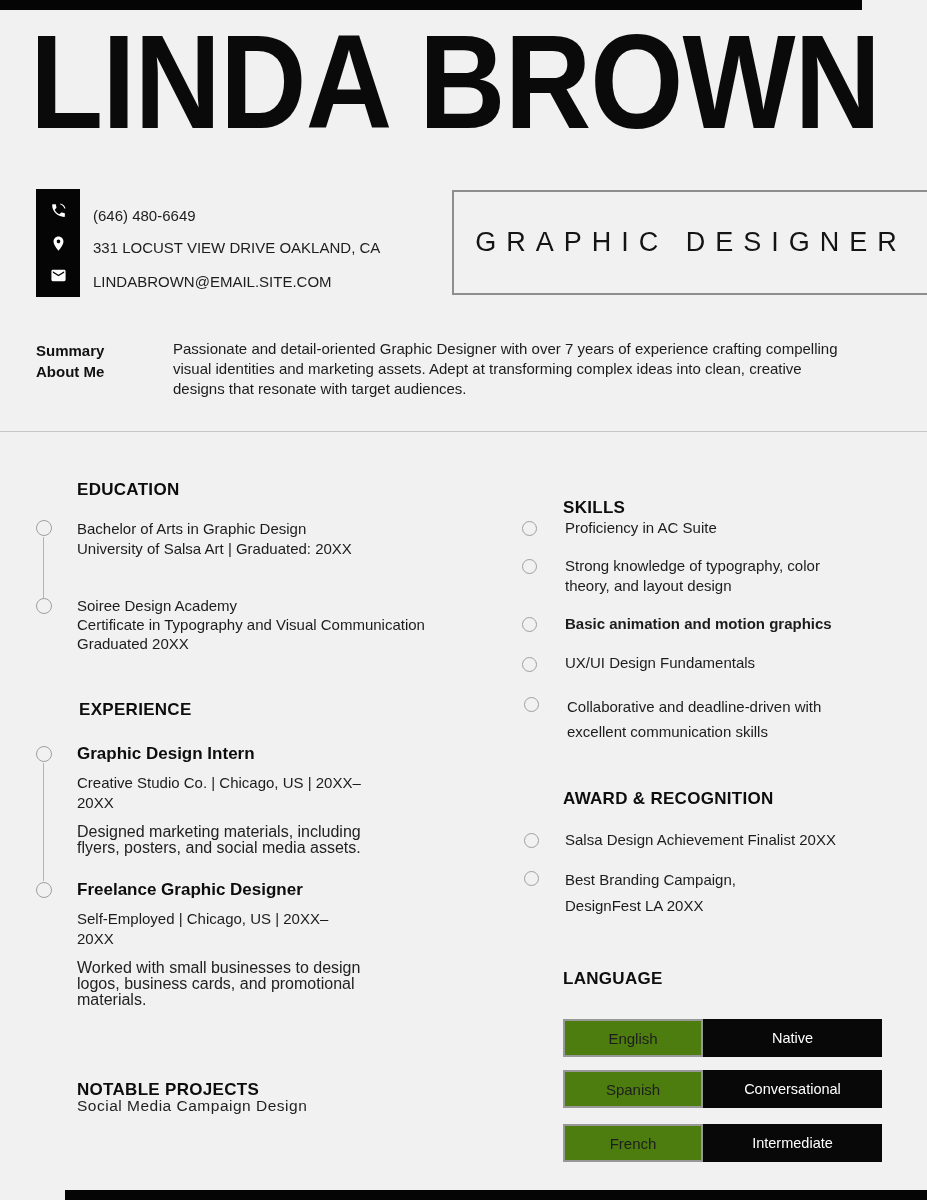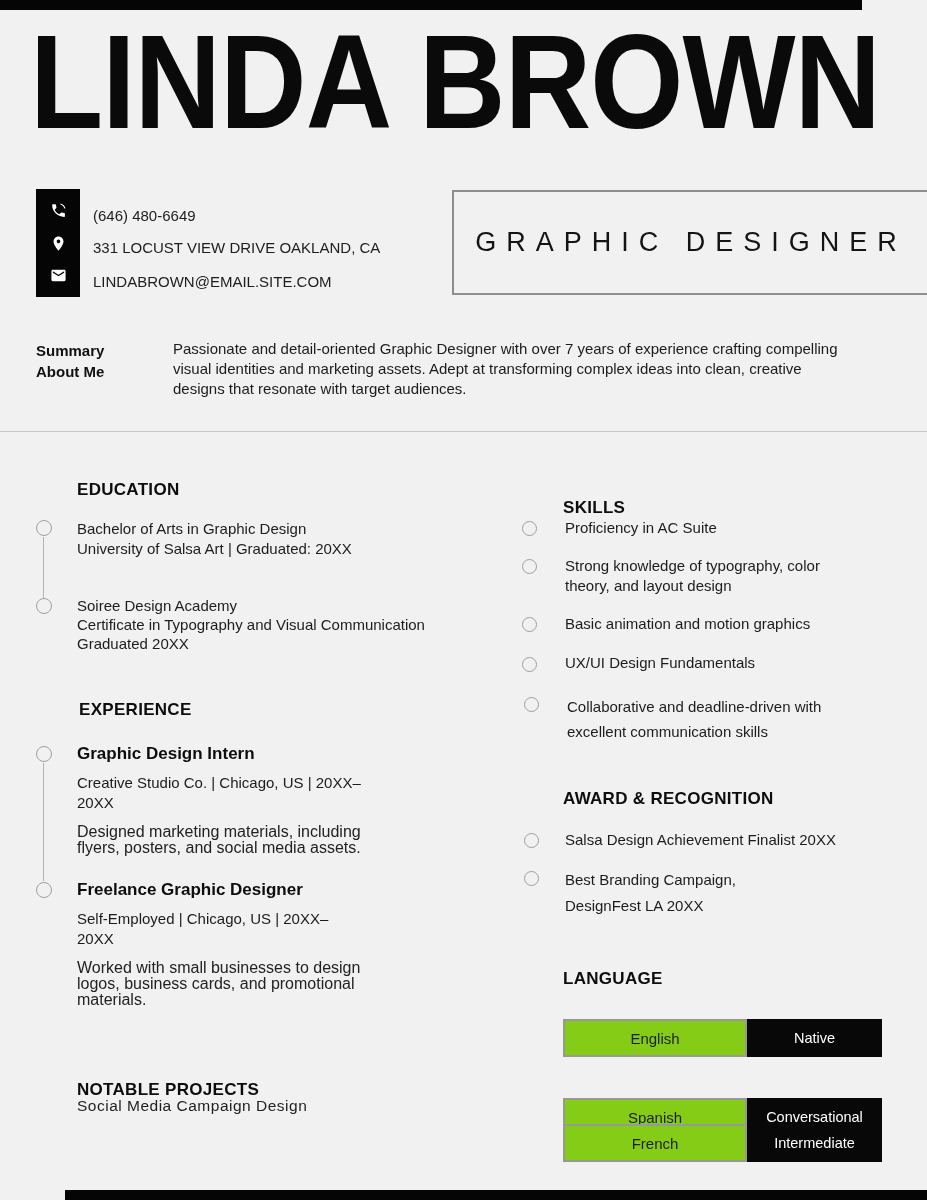--- a/index.html
+++ b/index.html
@@ -43,21 +43,21 @@
   .tline{position:absolute;width:1px;background:#b3b3b3;}
 
   .body-text{position:absolute;font-size:15px;line-height:20px;color:#1c1c1c;}
   .small-text{position:absolute;font-size:16px;line-height:16px;color:#222;}
   .role{position:absolute;font-size:17px;font-weight:bold;color:#0d0d0d;white-space:nowrap;}
 
   .proj-title{position:absolute;left:77px;top:1097px;font-size:15.5px;letter-spacing:0.5px;color:#1f1f1f;white-space:nowrap;}
   .proj-desc{position:absolute;left:77px;top:1128px;width:408px;font-size:13px;line-height:17px;color:#222;}
 
   .lang-row{position:absolute;left:563px;width:319px;height:38px;display:flex;}
-  .lang-cell{width:184px;box-sizing:border-box;border:2px solid #989898;background:#84cc16;
+  .lang-cell{width:140px;box-sizing:border-box;border:2px solid #989898;background:#4d7c0f;
              display:flex;align-items:center;justify-content:center;font-size:15px;color:#1e1e1e;}
   .level-cell{flex:1;background:#080808;color:#ffffff;display:flex;align-items:center;
               justify-content:center;font-size:14.5px;}
 </style>
 </head>
 <body>
 
 <div class="page">
 
   <div class="bar top-bar"></div>
@@ -129,40 +129,40 @@
   <div class="proj-title">Social Media Campaign Design</div>
 
   <div class="section-heading" style="left:563px;top:480px;margin-top:18px;">SKILLS</div>
   <div class="dot dot-sm" style="left:522px;top:521px;"></div>
   <div class="dot dot-sm" style="left:522px;top:559px;"></div>
   <div class="dot dot-sm" style="left:522px;top:617px;"></div>
   <div class="dot dot-sm" style="left:522px;top:657px;"></div>
   <div class="dot dot-sm" style="left:524px;top:697px;"></div>
   <div class="body-text" style="left:565px;top:518px;width:300px;">Proficiency in AC Suite</div>
   <div class="body-text" style="left:565px;top:556px;width:287px;">Strong knowledge of typography, color theory, and layout design</div>
-  <div class="body-text" style="left:565px;top:614px;width:300px;">Basic animation and motion graphics</div>
+  <div class="body-text" style="left:565px;top:614px;width:300px;font-weight:bold;">Basic animation and motion graphics</div>
   <div class="body-text" style="left:565px;top:653px;width:300px;">UX/UI Design Fundamentals</div>
   <div class="body-text" style="left:567px;top:694px;width:290px;line-height:25px;">Collaborative and deadline-driven with excellent communication skills</div>
 
   <div class="section-heading" style="left:563px;top:789px;">AWARD &amp; RECOGNITION</div>
   <div class="dot dot-sm" style="left:524px;top:833px;"></div>
   <div class="dot dot-sm" style="left:524px;top:871px;"></div>
   <div class="body-text" style="left:565px;top:830px;width:330px;">Salsa Design Achievement Finalist 20XX</div>
   <div class="body-text" style="left:565px;top:867px;width:330px;line-height:26px;">
     <div>Best Branding Campaign,</div>
     <div>DesignFest LA 20XX</div>
   </div>
 
   <div class="section-heading" style="left:563px;top:969px;">LANGUAGE</div>
 
   <div class="lang-row" style="top:1019px;">
     <div class="lang-cell">English</div>
     <div class="level-cell">Native</div>
   </div>
-  <div class="lang-row" style="top:1070px;margin-top:28px;">
+  <div class="lang-row" style="top:1070px;">
     <div class="lang-cell">Spanish</div>
     <div class="level-cell">Conversational</div>
   </div>
   <div class="lang-row" style="top:1124px;">
     <div class="lang-cell">French</div>
     <div class="level-cell">Intermediate</div>
   </div>
 
   <div class="bar bottom-bar"></div>
 

